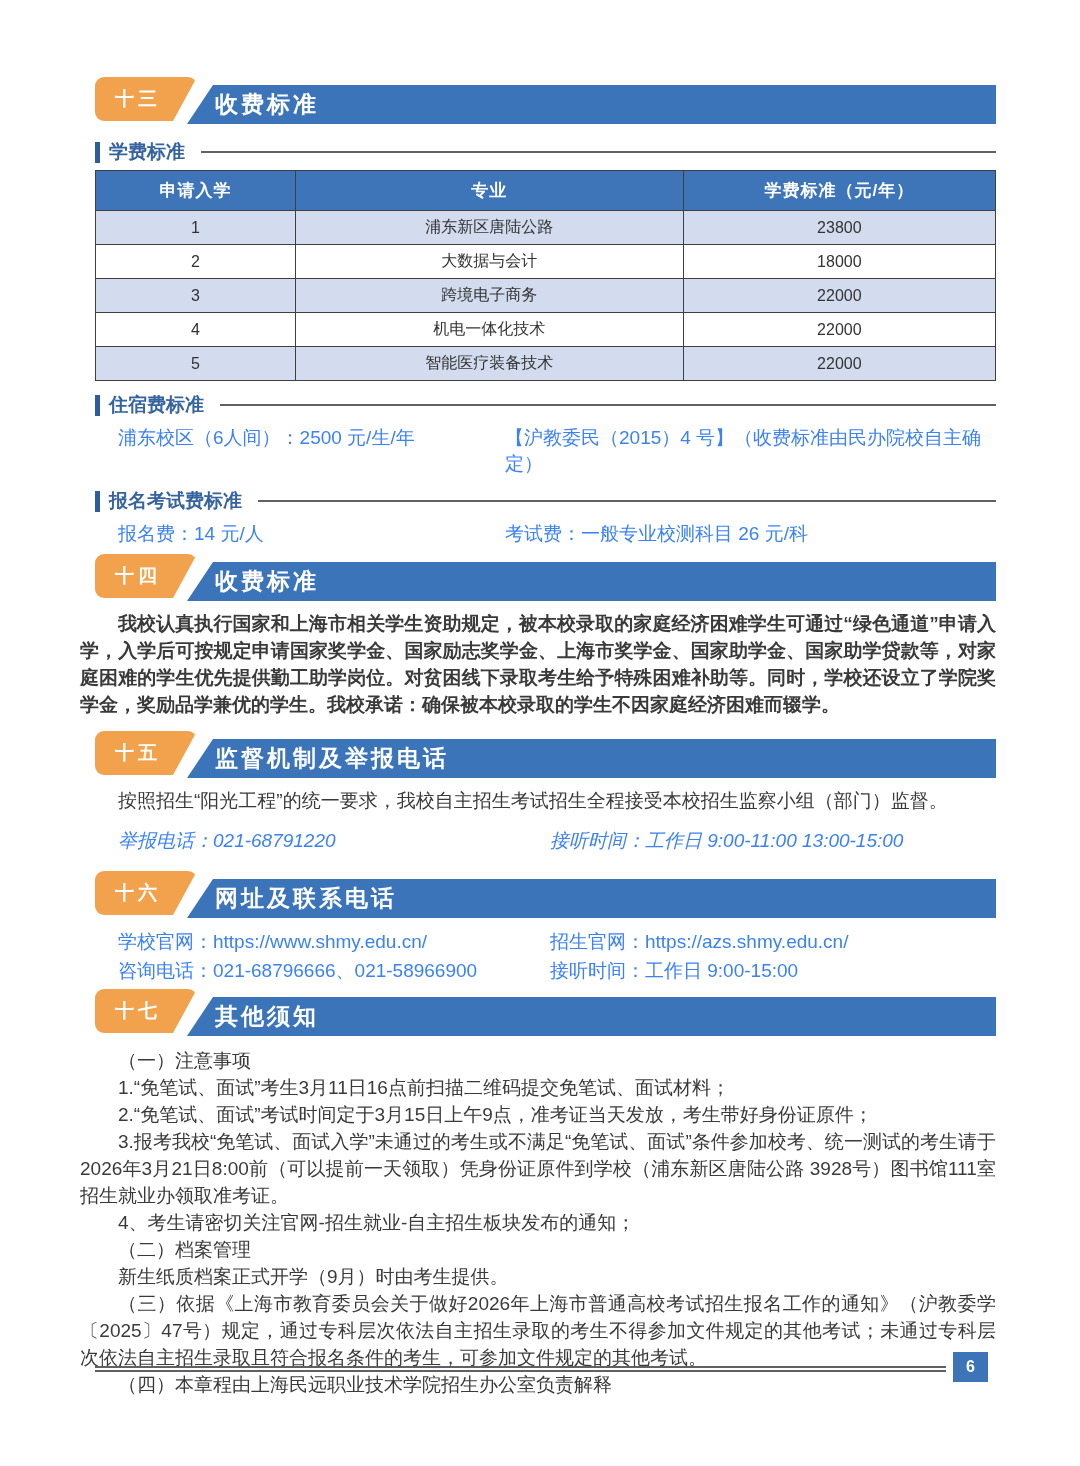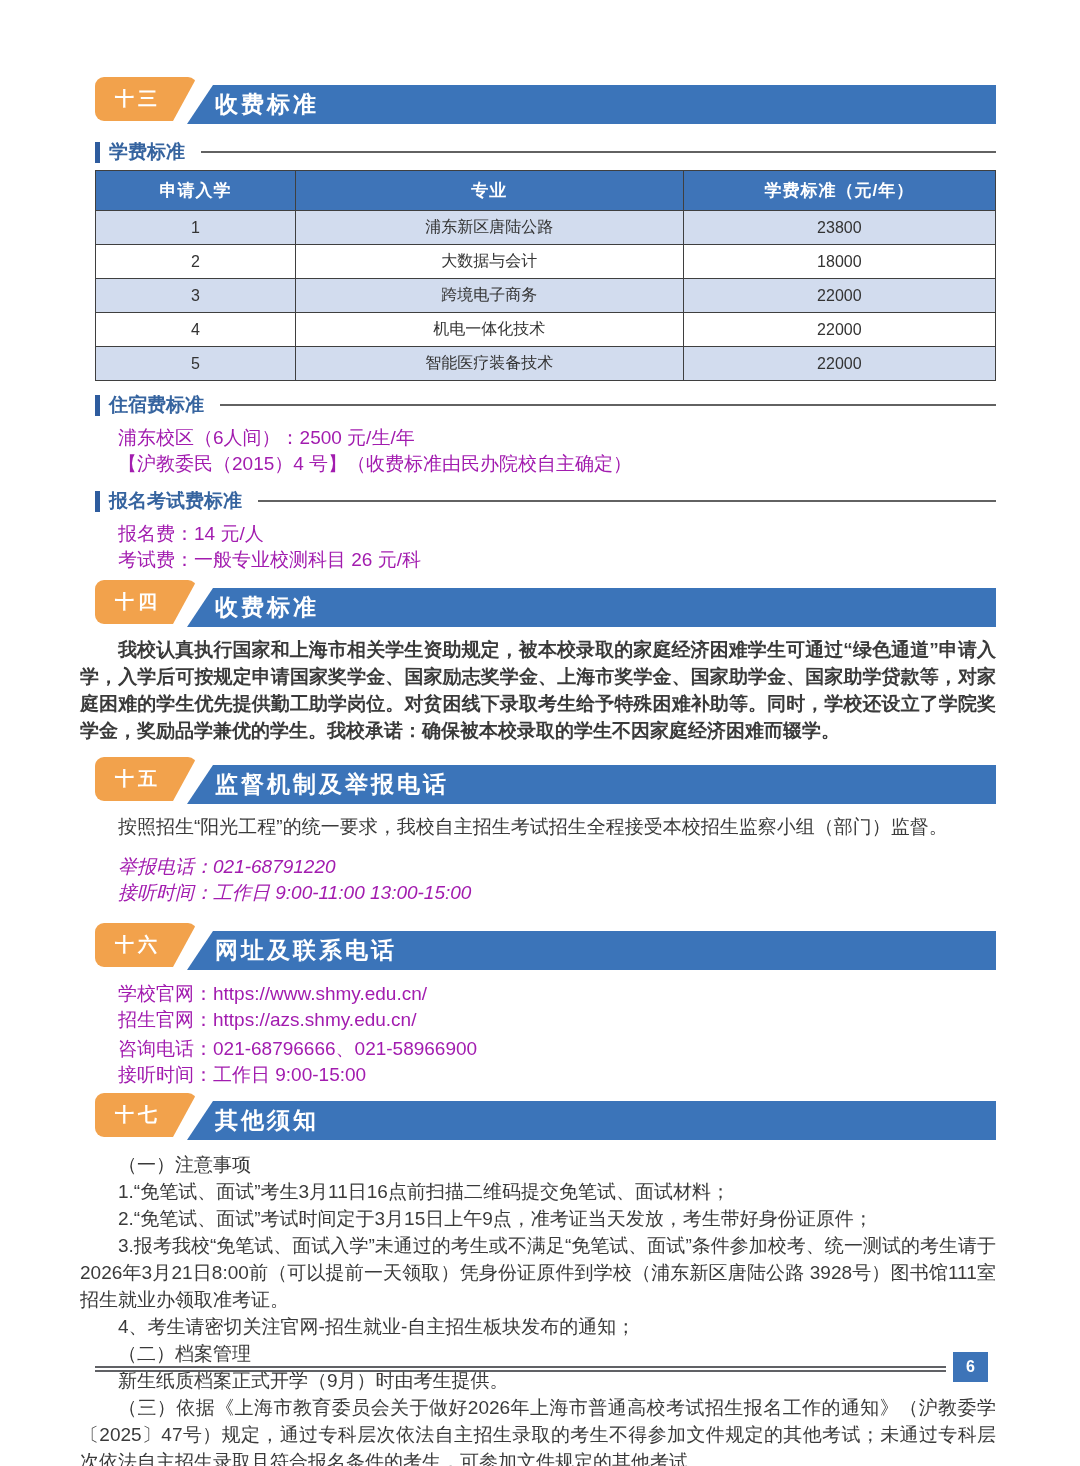--- a/index.html
+++ b/index.html
@@ -43,21 +43,21 @@
     background:#3e74b8;color:#ffffff;font-size:17px;font-weight:bold;
     height:37px;border:1px solid #3f3f3f;letter-spacing:1px;
   }
   .fee-table td{
     height:31px;text-align:center;font-size:16px;color:#333333;
     border:1px solid #3f3f3f;background:#ffffff;
   }
   .fee-table tr.alt td{background:#d2dcee;}
 
   
-  .tworow{display:flex;padding-left:38px;font-size:19px;line-height:26px;color:#a21caf;flex-direction:column;}
+  .tworow{display:flex;padding-left:38px;font-size:19px;line-height:26px;color:#3b82f6;}
   .tworow .c1{flex:0 0 auto;}
   .c1.nar{width:387px;}
   .c1.wide{width:432px;}
   .tworow .c2{flex:1;}
   .para{margin:0;font-size:19px;line-height:27px;text-align:justify;text-indent:2em;color:#3a3a3a;}
 
   .mt-sub1{margin-top:15px;}
   .mt-table-sub{margin-top:12px;}
   .mt-row{margin-top:8px;}
   .mt-h14{margin-top:7px;}

